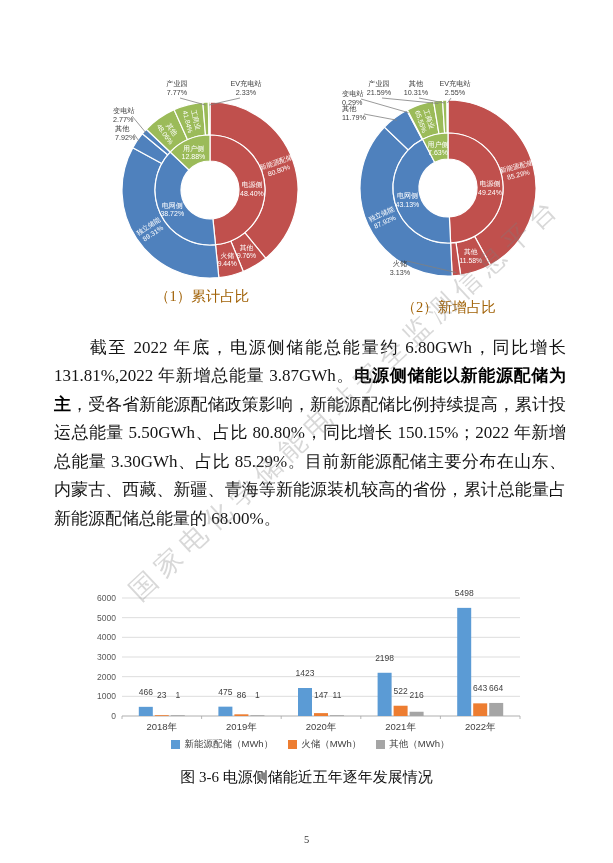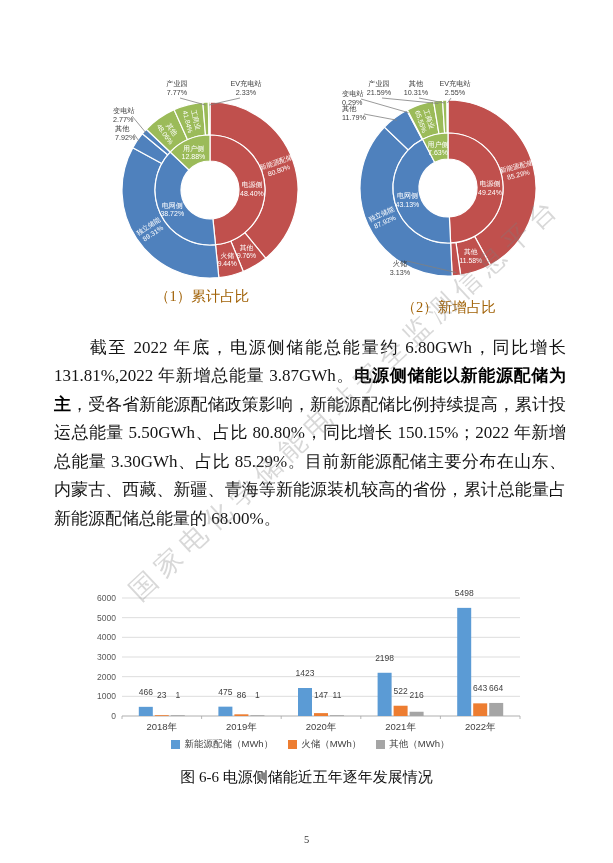--- a/index.html
+++ b/index.html
@@ -190,17 +190,17 @@
           <span class="lg-swatch" style="background: rgb(237, 125, 49);"></span>
           <span class="lg-label">火储（MWh）</span>
         </span>
         <span class="lg-item">
           <span class="lg-swatch" style="background: rgb(165, 165, 165);"></span>
           <span class="lg-label">其他（MWh）</span>
         </span>
       </div>
   </div>
 
-  <div class="fig-title fig6">图 6-6 电源侧储能近五年逐年发展情况</div>
+  <div class="fig-title fig6">图 3-6 电源侧储能近五年逐年发展情况</div>
 
   <div class="pageno">5</div>
 
 </div>
 
 </body></html>

